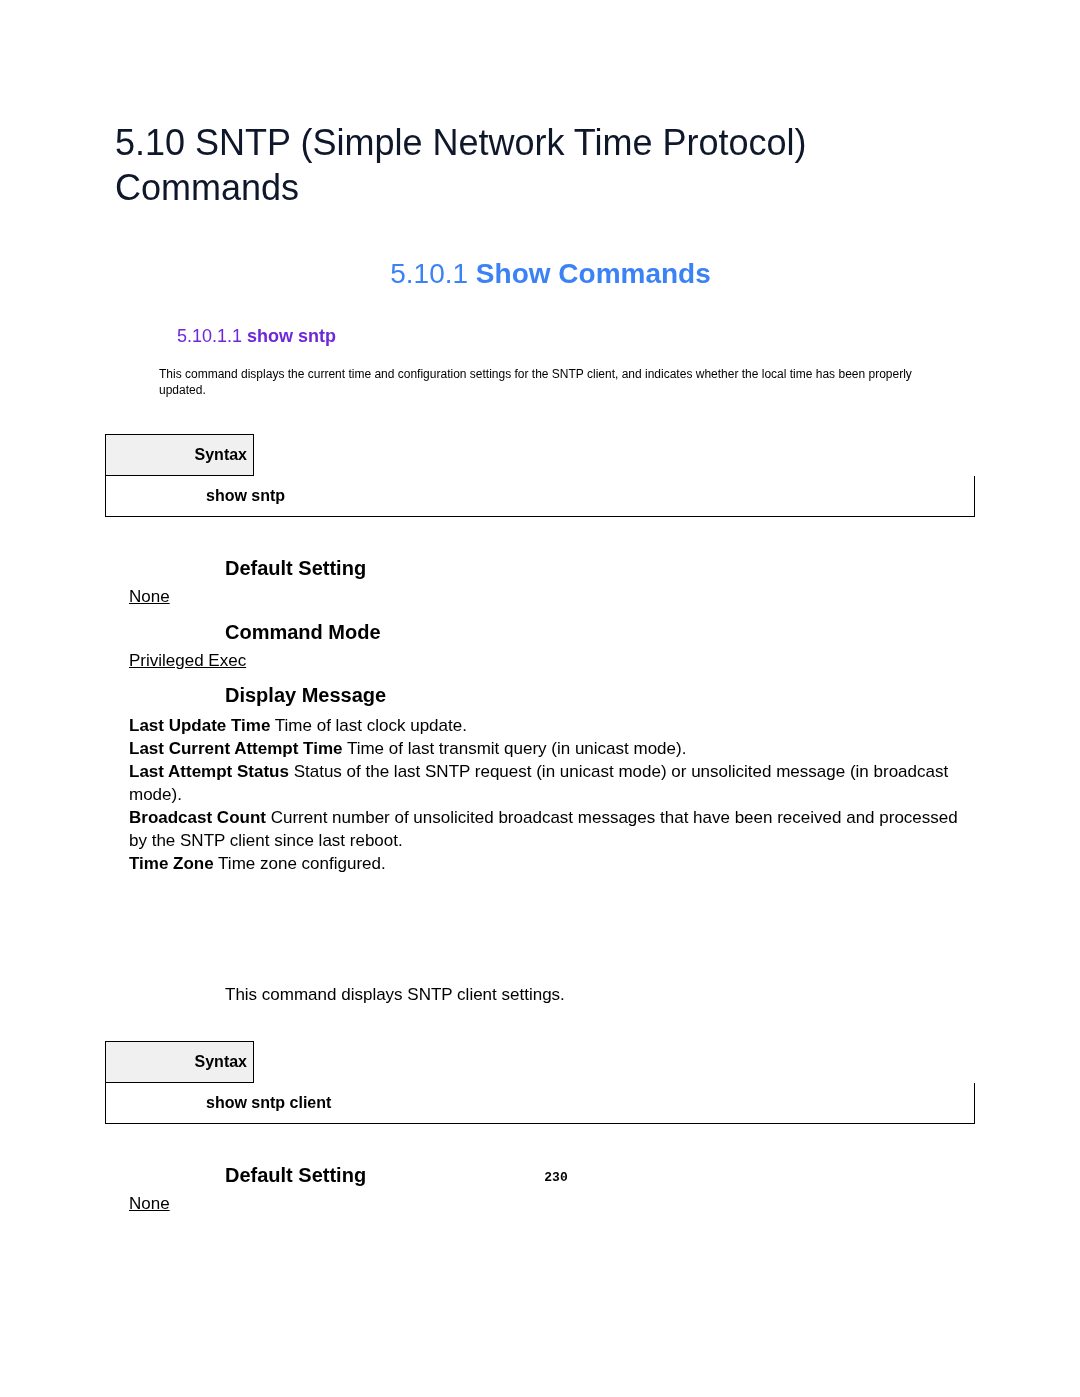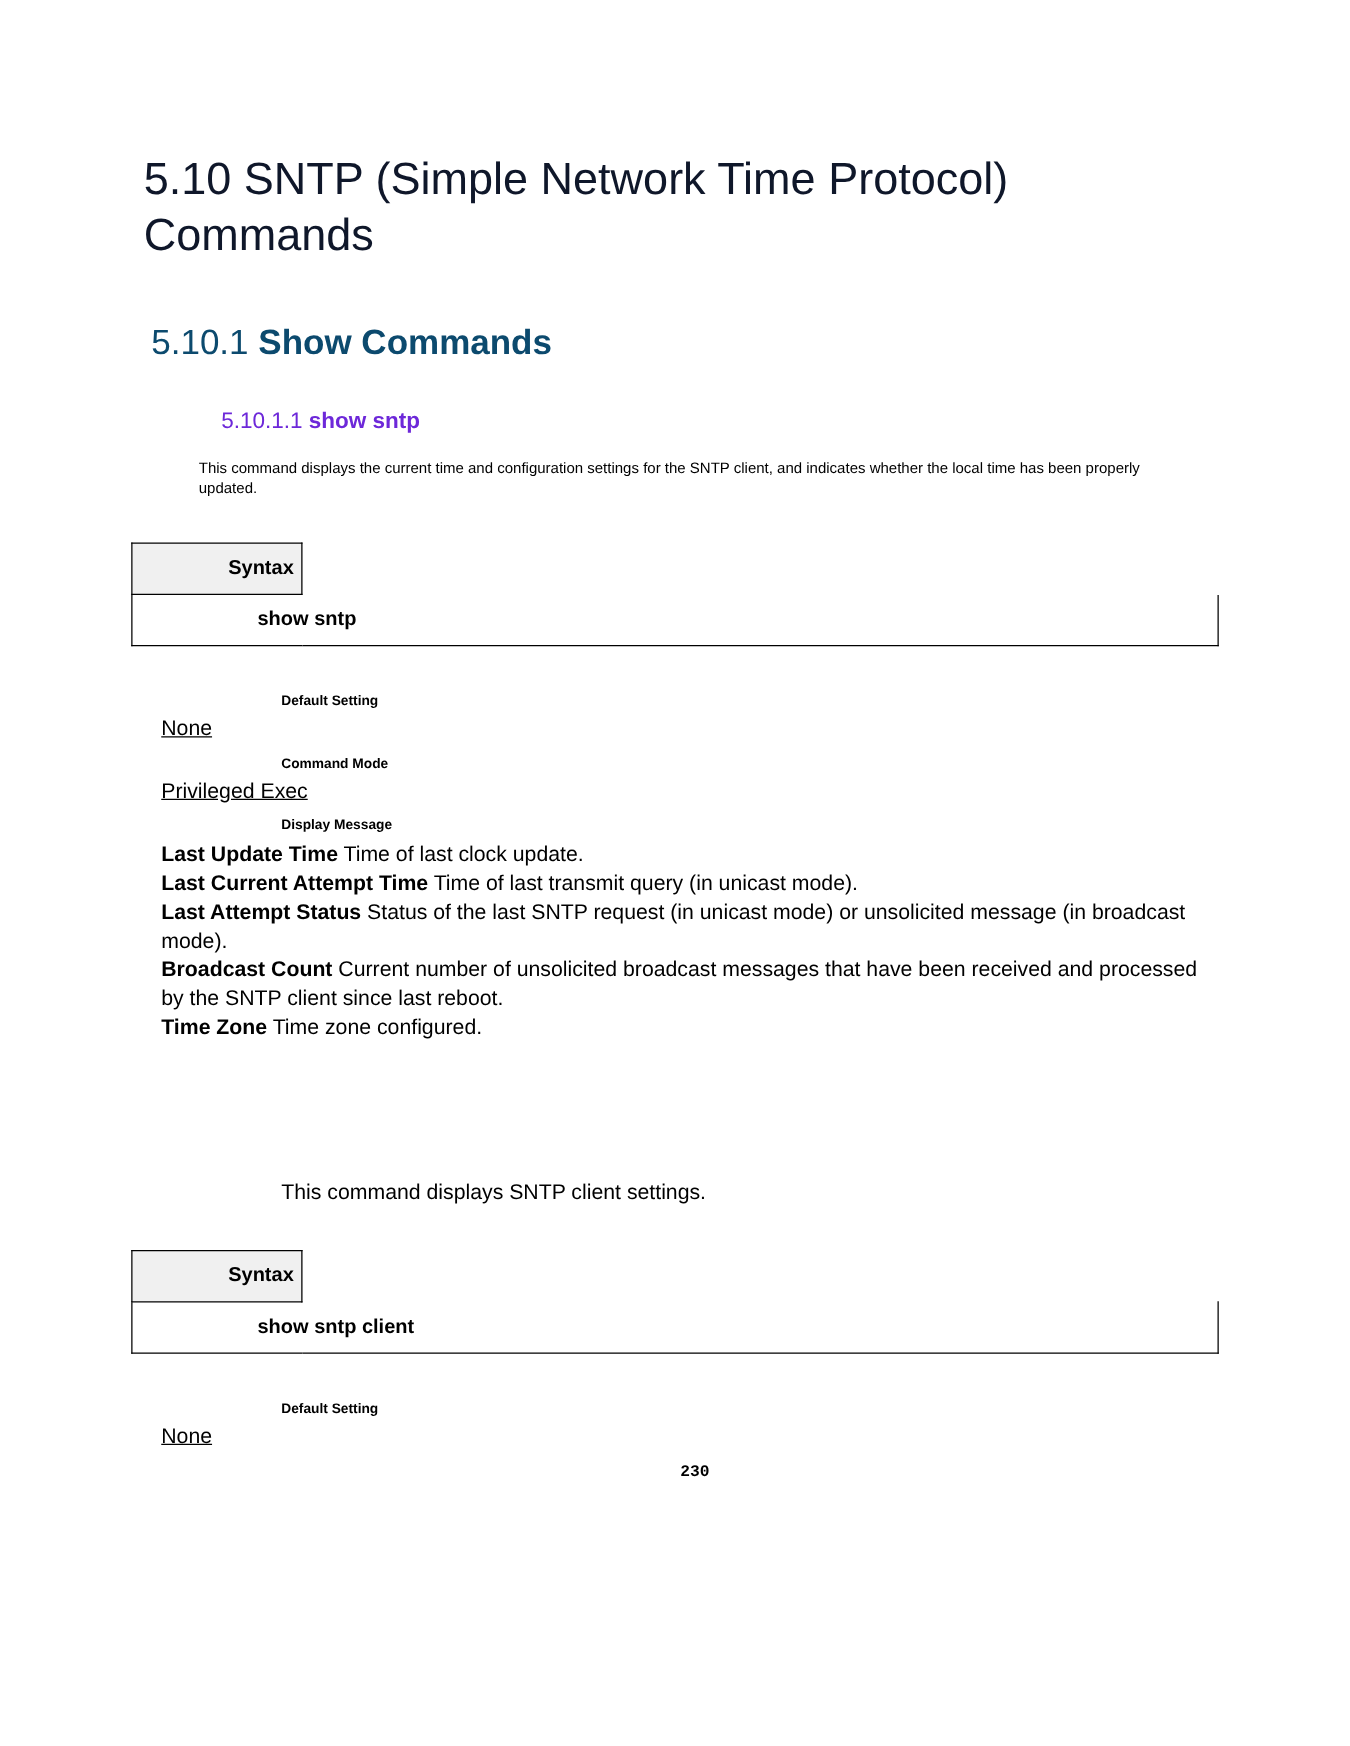--- a/index.html
+++ b/index.html
@@ -18,24 +18,25 @@
     padding: 120px 100px 0 115px;
   }
   .h1 {
     color: #0f172a;
     font-size: 36px;
     font-weight: 400;
     line-height: 1.25;
     margin: 0 0 48px 0;
   }
   .h2 {
-    color: #0c4a6e;
+    color: #3b82f6;
     font-size: 28px;
     font-weight: 400;
     margin: 0 0 36px 6px;
+    text-align: center;
   }
   .h2-num { font-weight: 400; }
   .h2-title { font-weight: 700; }
   .h3 {
     color: #6d28d9;
     font-size: 18px;
     margin: 0 0 20px 62px;
   }
   .h3-num { font-weight: 400; }
   .h3-title { font-weight: 700; }
@@ -48,21 +49,21 @@
     width: 870px;
     margin-left: -10px;
     border-collapse: collapse;
     margin-bottom: 36px;
   }
   .syntax-table .hdr-row td.label {
     width: 125px;
     background: #f0f0f0;
     border: 1px solid #000;
     text-align: right;
-    padding: 11px 6px 11px 4px;
+    padding: 11px 6px 11px 16px;
     font-weight: 700;
     font-size: 16px;
   }
   .syntax-table .hdr-row td.spacer {
     border: none;
     border-left: 1px solid #000;
   }
   .syntax-table .cmd-row td {
     border: 1px solid #000;
     border-top: none;
@@ -71,21 +72,21 @@
     font-size: 16px;
   }
   .kv-block {
     margin-left: 14px;
     font-size: 17px;
     line-height: 1.55;
   }
   .kv-label {
     font-weight: 700;
     margin-left: 96px;
-    font-size: 11px;
+    font-size: 20px;
   }
   .kv-value {
     margin-bottom: 6px;
     text-decoration: underline;
   }
   .display-messages {
     margin-left: 14px;
     font-size: 17px;
     line-height: 1.35;
     margin-top: 4px;

